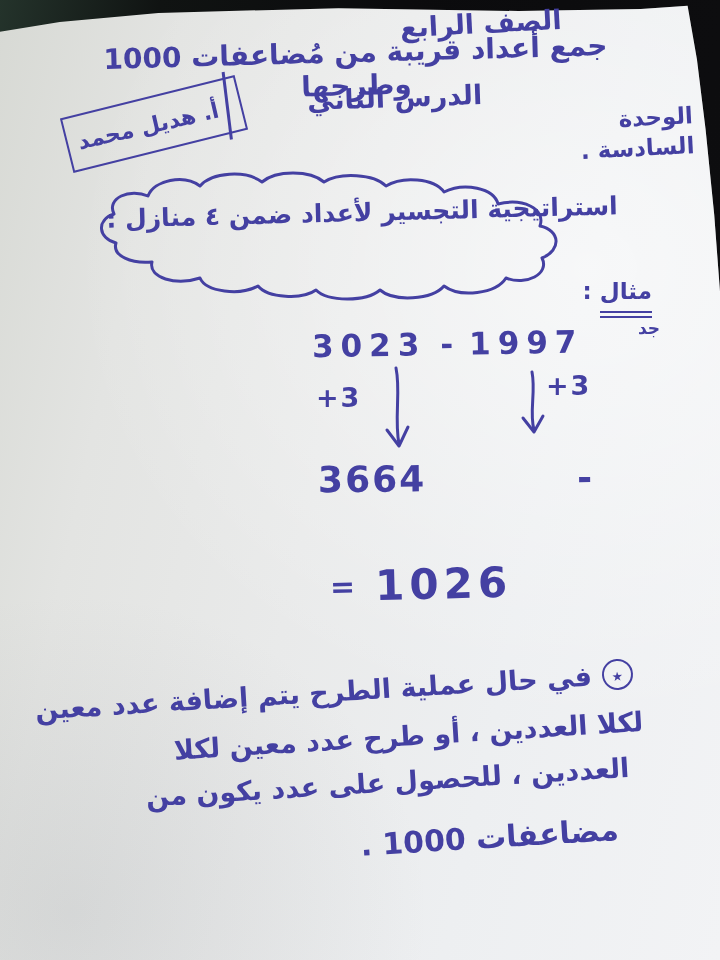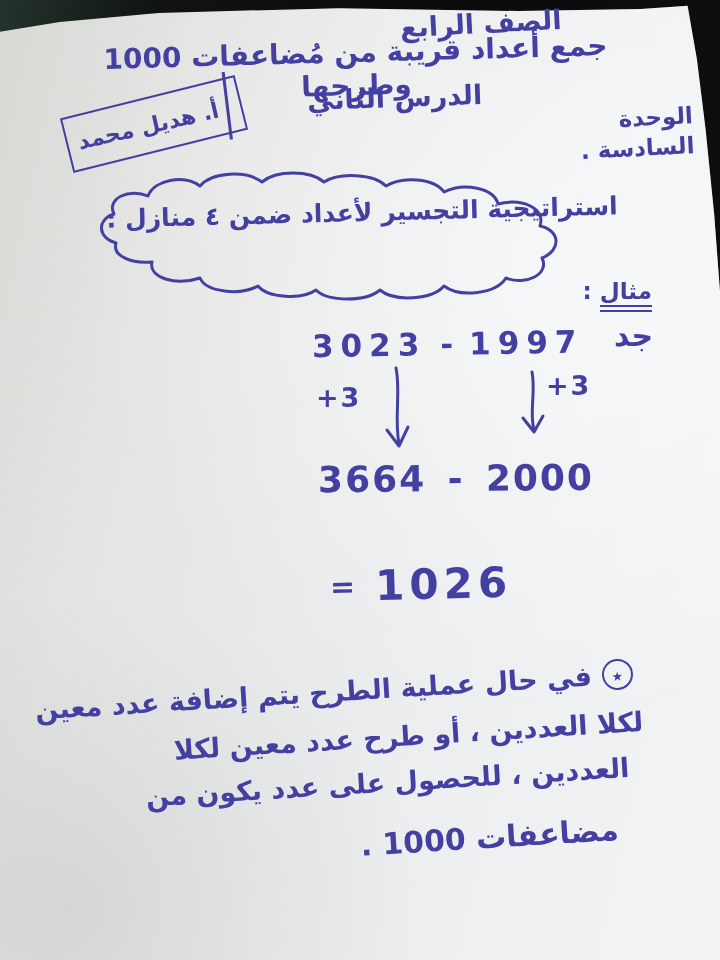--- a/index.html
+++ b/index.html
@@ -38,22 +38,22 @@
     display:flex;align-items:center;justify-content:center;gap:8px;
     direction:rtl;overflow:visible;
   }
   .stamp-flourish{width:2.5px;height:68px;background:var(--ink);transform:rotate(7deg);margin-right:2px;flex:0 0 auto;}
   .stamp-text{font-size:22px;font-weight:600;white-space:nowrap;transform:rotate(1deg);}
 
   .cloud-svg{left:88px;top:168px;}
   .cloud-text{top:198px;right:98px;width:520px;text-align:center;font-size:25px;font-weight:600;transform:rotate(-1.5deg);}
 
   .example-label{top:278px;right:68px;font-size:23px;font-weight:600;}
-  .example-label .dbl{border-bottom:7px double var(--ink);padding-bottom:1px;}
-  .find-label{top:318px;right:67px;font-size:30px;font-weight:700;}
+  .example-label .dbl{border-bottom:7px double var(--ink);padding-bottom:7px;}
+  .find-label{top:318px;right:60px;font-size:17px;font-weight:700;}
 
   .math{letter-spacing:2px;font-weight:600;}
   .row1{top:326px;left:312px;width:252px;display:flex;align-items:center;gap:14px;font-size:31px;transform:rotate(-1deg);}
   .row1 .num{letter-spacing:7px;white-space:nowrap;}
   .adjust-left{top:382px;left:316px;font-size:27px;font-weight:600;}
   .adjust-right{top:370px;left:546px;font-size:27px;font-weight:600;}
   .row2{top:458px;left:318px;width:276px;display:flex;align-items:center;justify-content:space-between;font-size:36px;transform:rotate(-0.5deg);}
   .result{top:560px;left:330px;display:flex;align-items:center;gap:20px;transform:rotate(-1.5deg);}
   .result .eq{font-size:30px;font-weight:600;}
   .result .val{font-size:42px;font-weight:600;letter-spacing:5px;}
@@ -132,21 +132,20 @@
   </svg>
   <svg class="abs" style="left:516px;top:370px;" width="42" height="78" viewBox="0 0 42 78">
     <path class="stroke" d="M 16 2 C 20 22, 13 42, 18 60"></path>
     <path class="stroke" d="M 7 48 L 18 62 L 27 46"></path>
   </svg>
   <div class="abs ink ltr math adjust-right">+3</div>
 
   <div class="abs ink ltr math row2">
     <span>3664</span>
     <span>-</span>
-    <span>2000</span>
   </div>
 
   <div class="abs ink ltr result">
     <span class="eq">=</span>
     <span class="val">1026</span>
   </div>
 
   <div class="abs ink note-line nl1">
     <span class="note-marker">٭</span>
     <span class="rtl">في حال عملية الطرح يتم إضافة عدد معين</span>

